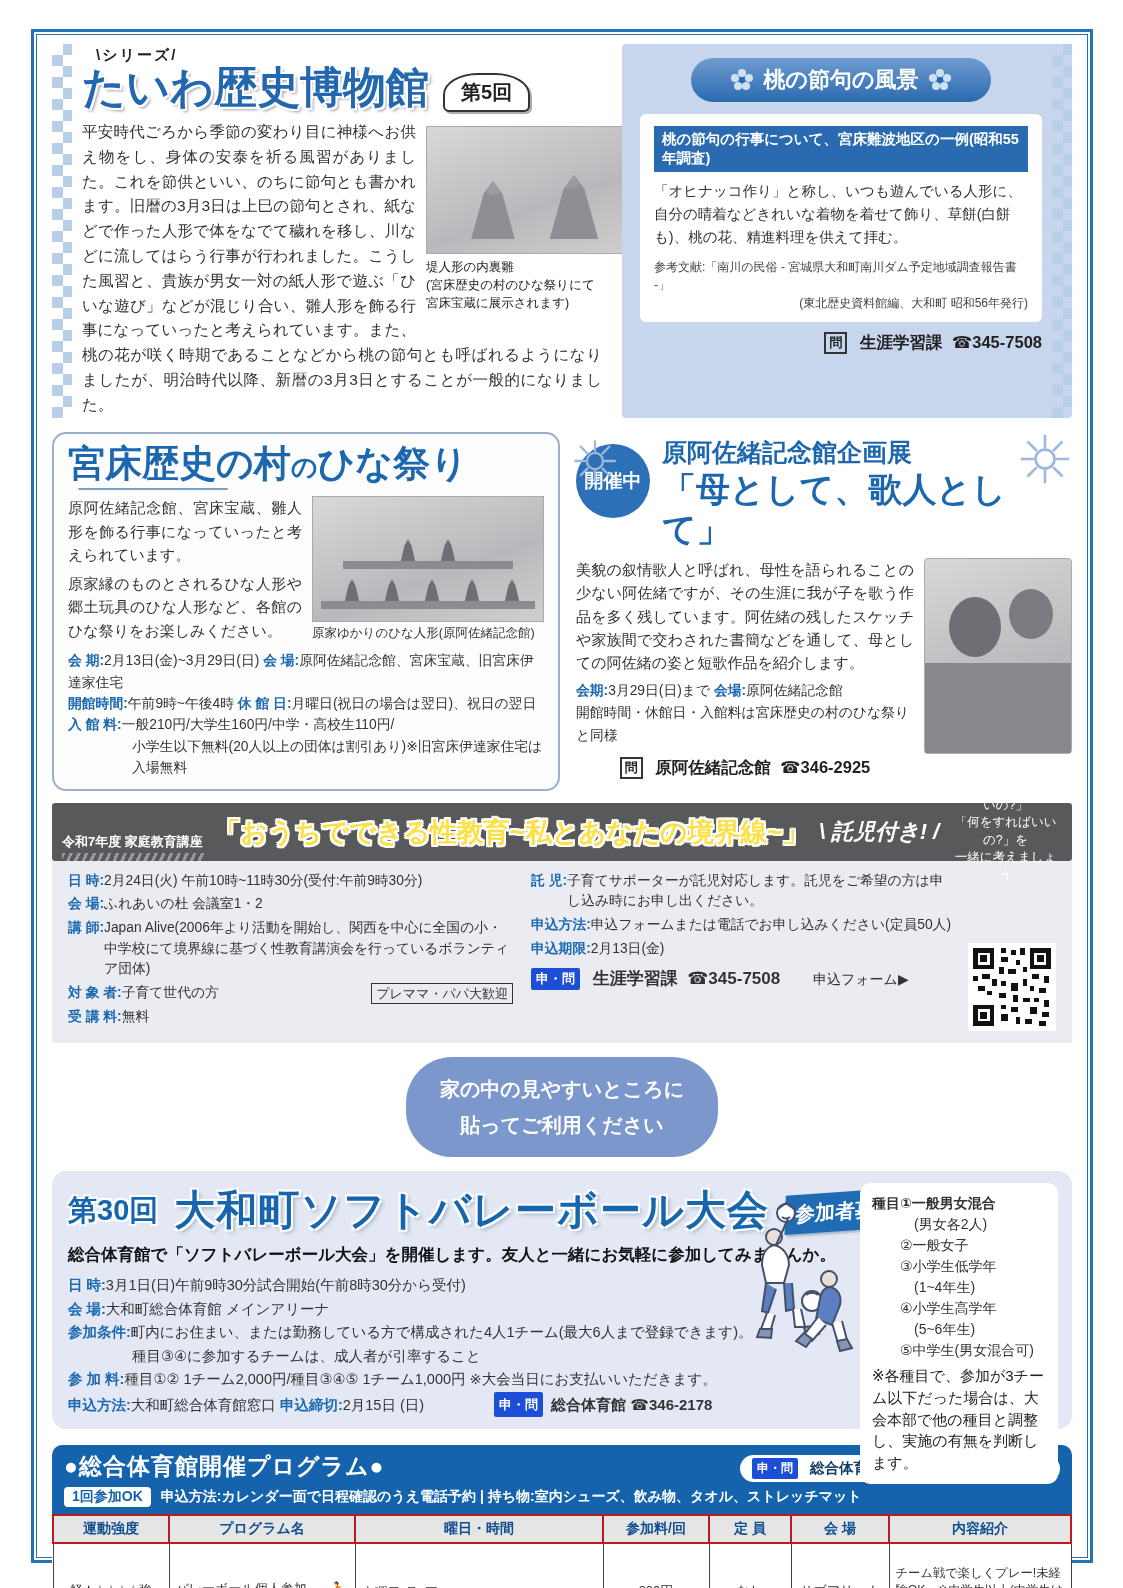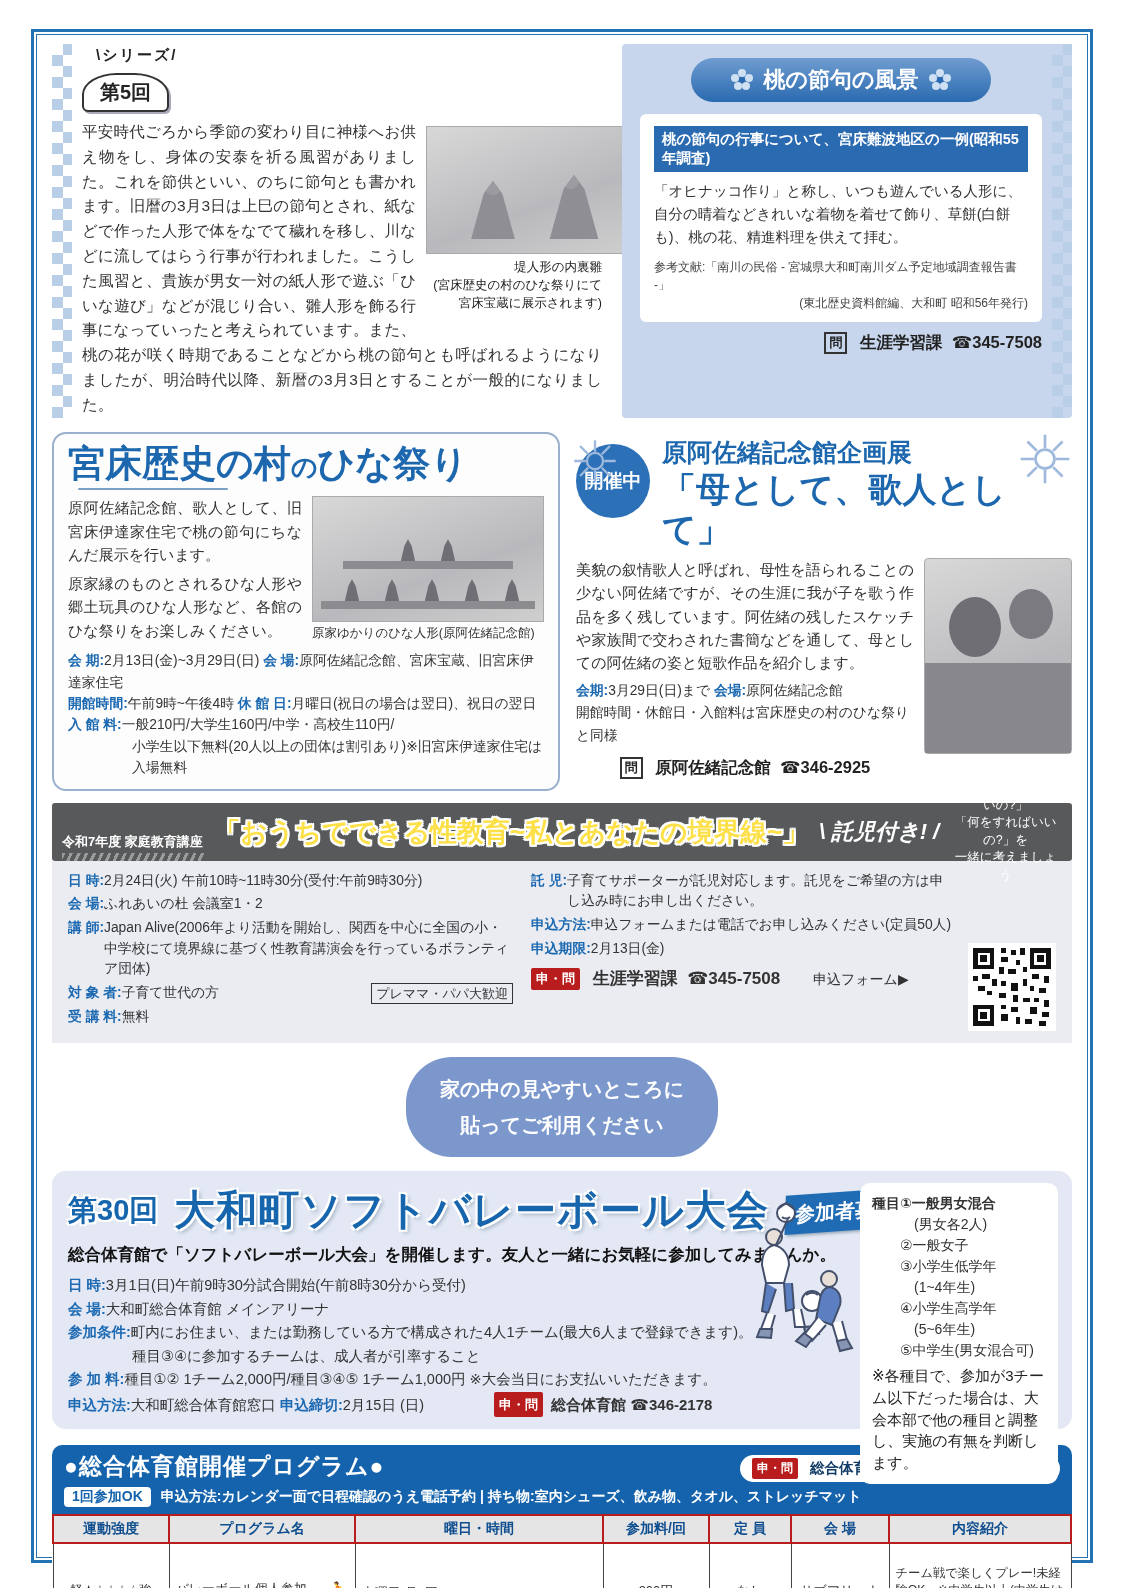--- a/index.html
+++ b/index.html
@@ -20,21 +20,21 @@
   .museum-in { padding:2px 6px 0 10px; }
   .series-lbl { font-size:15px; font-weight:bold; color:#222; letter-spacing:2px; margin-left:14px; }
   .museum-titlerow { display:flex; align-items:flex-start; gap:14px; }
   .museum-title { font-family:"DejaVu Serif","Liberation Serif",serif; font-weight:bold;
                   font-size:43px; color:#2368ae; line-height:1.05;
                   text-shadow:2px 2px 0 #fff,-2px -2px 0 #fff,2px -2px 0 #fff,-2px 2px 0 #fff,3px 3px 3px #99a; }
   .episode { margin-top:8px; border:2px solid #333; background:#fff; color:#222; font-weight:bold;
              font-size:20px; padding:4px 16px; border-radius:40% 40% 6px 6px / 55% 55% 6px 6px;
              box-shadow:2px 2px 0 #aab; }
   .museum-body { margin-top:8px; font-size:15.5px; line-height:1.6; text-align:justify; }
-  .photo-float { float:right; width:176px; margin:6px 0 16px 10px; text-align:right; }
+  .photo-float { float:right; width:176px; margin:6px 0 16px 10px; text-align:left; }
   .photo { background:linear-gradient(160deg,#d8d8d8,#b9b9bd 60%,#cfcfcf); border:1px solid #aaa; }
   .museum-photo { width:208px; height:128px; position:relative; }
   .doll { position:absolute; bottom:14px; width:52px; height:58px; background:#8e8e94;
           clip-path:polygon(50% 0,68% 22%,92% 100%,8% 100%,32% 22%); }
   .doll::before { content:""; position:absolute; top:-2px; left:18px; width:16px; height:16px;
                   border-radius:50%; background:#9b9ba0; }
   .caption { font-size:12.5px; line-height:1.45; color:#222; margin-top:4px; }
 
   .momo-panel { flex:1; background:#c7d6ec; border-radius:4px; position:relative; padding:14px 30px 12px 18px; }
   .momo-panel .checker { position:absolute; right:0; top:0; bottom:0; width:20px; }
@@ -43,21 +43,21 @@
                padding:7px 0; display:flex; justify-content:center; align-items:center; gap:10px; }
   .momo-box { background:#fff; border-radius:6px; margin-top:12px; padding:12px 14px 10px; }
   .momo-boxhdr { background:#2a6ab0; color:#fff; font-weight:bold; font-size:14.5px;
                  padding:4px 8px; letter-spacing:0; }
   .momo-body { font-size:14.5px; line-height:1.6; margin-top:8px; }
   .momo-ref { font-size:12px; color:#444; margin-top:8px; line-height:1.5; }
   .momo-ref div:last-child { text-align:right; }
   .contact-line { text-align:right; margin-top:10px; font-size:16.5px; font-weight:bold; color:#222; }
   .q-box { display:inline-block; border:2px solid #333; font-size:13px; padding:0 3px; margin-right:8px;
            font-weight:bold; vertical-align:1px; }
-  .sq-box { display:inline-block; background:#b91c1c; color:#fff; font-size:13px; padding:2px 5px;
+  .sq-box { display:inline-block; background:#1d4ed8; color:#fff; font-size:13px; padding:2px 5px;
             margin-right:8px; font-weight:bold; vertical-align:1px; border-radius:2px; }
 
   
   .sec2 { display:flex; gap:16px; margin-top:14px; }
   .hina-box { width:508px; border:2px solid #9ab0cc; border-radius:14px; padding:10px 14px; background:#fdfdfd; }
   .hina-title { font-size:37px; font-weight:bold; color:#1c67ad; line-height:1.1; }
   .hina-title .small { font-size:26px; }
   .scroll-line { height:2px; background:#7aa0c8; width:150px; margin:4px 0 6px 10px; border-radius:2px; }
   .hina-flex { display:flex; gap:10px; }
   .hina-text { flex:1; font-size:15px; line-height:1.55; text-align:justify; }
@@ -166,20 +166,21 @@
 <div class="page">
   <div class="frame"></div>
   <div class="content">
 
     <div class="sec1">
       <div class="museum">
         <div class="checker"></div>
         <div class="museum-in">
           <div class="series-lbl">\<span>シリーズ</span>/</div>
           <div class="museum-titlerow">
+            <div class="museum-title">たいわ歴史博物館</div>
             <div class="episode">第5回</div>
           </div>
           <div class="museum-body">
             <div class="photo-float">
               <div class="photo museum-photo">
                 <div class="doll" style="left:40px;"></div>
                 <div class="doll" style="left:118px;width:58px;height:64px;"></div>
               </div>
               <div class="caption">
                 <div>堤人形の内裏雛</div>
@@ -231,21 +232,21 @@
         </div>
       </div>
     </div>
 
     <div class="sec2">
       <div class="hina-box">
         <div class="hina-title"><span>宮床歴史の村</span><span class="small">の</span><span>ひな祭り</span></div>
         <div class="scroll-line"></div>
         <div class="hina-flex">
           <div class="hina-text">
-            <div>原阿佐緒記念館、歌人として、旧宮床伊達家住宅で桃の節句にちなんだ展示を行います。</div>
+            <div>原阿佐緒記念館、宮床宝蔵、雛人形を飾る行事になっていったと考えられています。</div>
             <div style="margin-top:6px;">原家縁のものとされるひな人形や郷土玩具のひな人形など、各館のひな祭りをお楽しみください。</div>
           </div>
           <div class="hina-photo-wrap">
             <div class="photo hina-photo">
               <div class="tier" style="bottom:12px;"></div>
               <div class="tier" style="bottom:52px;left:30px;right:30px;"></div>
               <div class="tiny-doll" style="bottom:60px;left:86px;"></div>
               <div class="tiny-doll" style="bottom:60px;left:126px;"></div>
               <div class="tiny-doll" style="bottom:20px;left:30px;"></div>
               <div class="tiny-doll" style="bottom:20px;left:70px;"></div>

